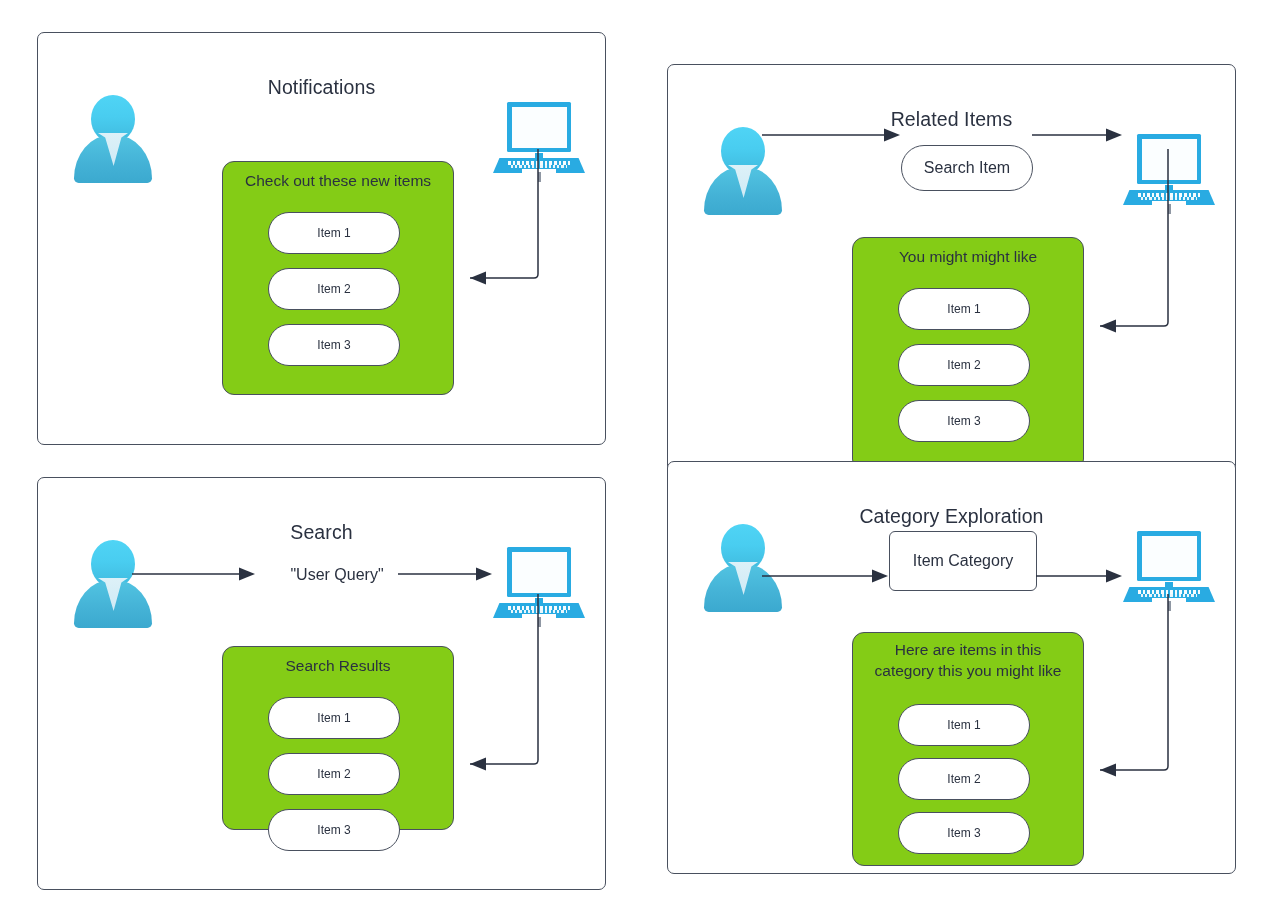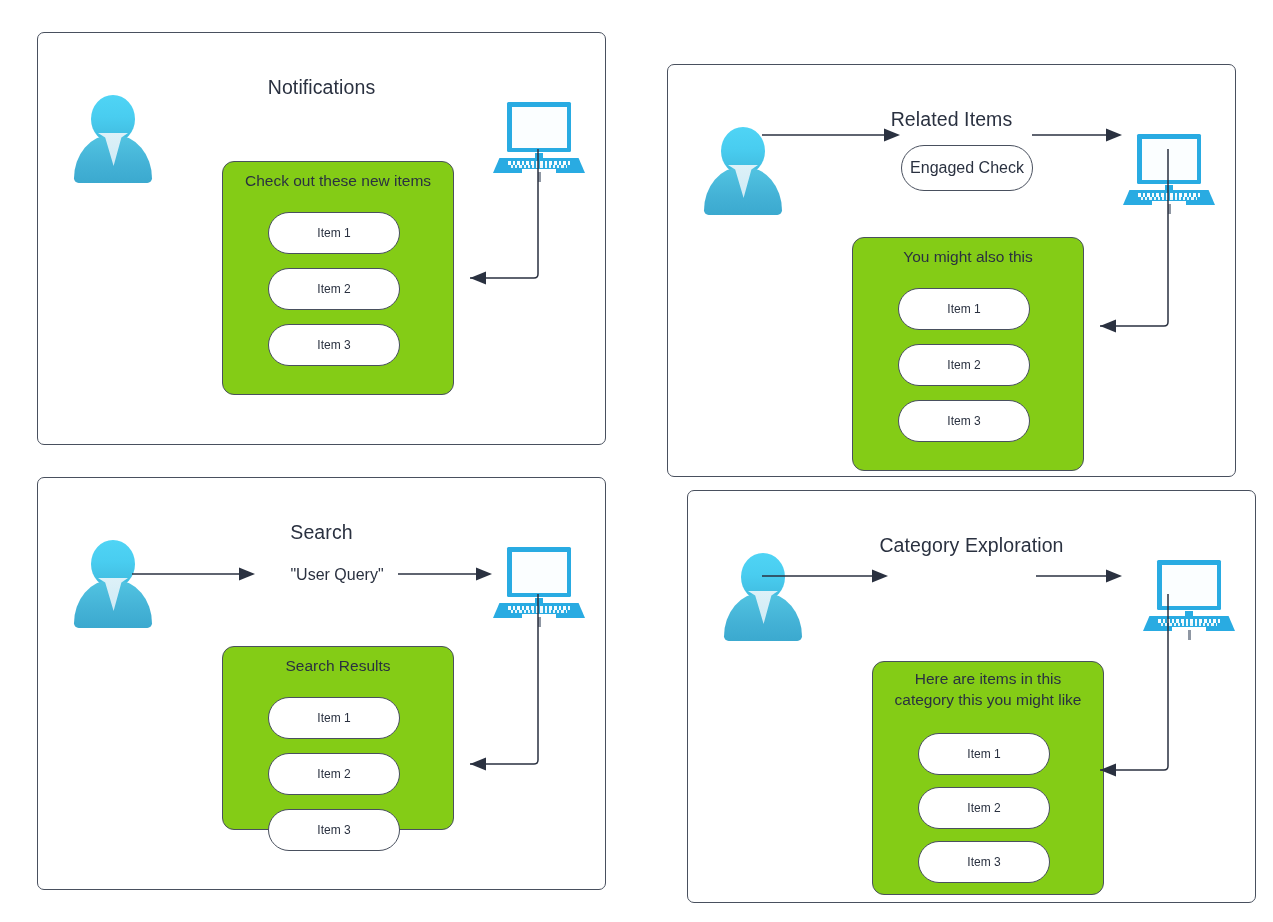--- a/index.html
+++ b/index.html
@@ -27,21 +27,21 @@
   
   .panel {
     position: absolute;
     border: 1.6px solid #49505e;
     border-radius: 7px;
     background: #ffffff;
   }
   #panel-0 { left: 37px;  top: 32px;  width: 569px; height: 413px; padding-left: 48px; }
   #panel-1 { left: 667px; top: 32px;  width: 569px; height: 413px; margin-top: 32px; }
   #panel-2 { left: 37px;  top: 477px; width: 569px; height: 413px; }
-  #panel-3 { left: 667px; top: 490px; width: 569px; height: 413px; margin-left: 20px; }
+  #panel-3 { left: 667px; top: 461px; width: 569px; height: 413px; }
 
   .panel-title {
     position: absolute;
     left: 0;
     right: 0;
     top: 42px;
     text-align: center;
     font-size: 19.5px;
     line-height: 24px;
     color: #2a3140;
@@ -272,36 +272,36 @@
 
   <div class="panel" id="panel-1">
     <div class="panel-title">Related Items</div>
 
     <div class="person" style="left:36px; top:62px;">
       <div class="head"></div>
       <div class="body"></div>
       <div class="collar"></div>
     </div>
 
-    <div class="node stadium" style="left:233px; top:80px; width:132px; height:46px;">Engaged Check</div>
+    <div class="node stadium" style="left:233px; top:80px; width:132px; height:46px;">Search Item</div>
 
     <div class="laptop" style="left:455px; top:69px;">
       <div class="screen-frame">
         <div class="screen-inner"></div>
       </div>
       <div class="hinge"></div>
       <div class="base"></div>
       <div class="keys"></div>
       <div class="keys2"></div>
       <div class="spacebar"></div>
       <div class="stem"></div>
     </div>
 
     <div class="card" style="left:184px; top:172px; width:232px; height:234px;">
-      <div class="card-title">You might also this</div>
+      <div class="card-title">You might might like</div>
       <div class="pill" style="left:45px; top:50px;  width:132px; height:42px;">Item 1</div>
       <div class="pill" style="left:45px; top:106px; width:132px; height:42px;">Item 2</div>
       <div class="pill" style="left:45px; top:162px; width:132px; height:42px;">Item 3</div>
     </div>
   </div>
 
   <div class="panel" id="panel-2">
     <div class="panel-title">Search</div>
 
     <div class="person" style="left:36px; top:62px;">
@@ -334,20 +334,21 @@
 
   <div class="panel" id="panel-3">
     <div class="panel-title">Category Exploration</div>
 
     <div class="person" style="left:36px; top:62px;">
       <div class="head"></div>
       <div class="body"></div>
       <div class="collar"></div>
     </div>
 
+    <div class="node rounded" style="left:221px; top:69px; width:148px; height:60px;">Item Category</div>
 
     <div class="laptop" style="left:455px; top:69px;">
       <div class="screen-frame">
         <div class="screen-inner"></div>
       </div>
       <div class="hinge"></div>
       <div class="base"></div>
       <div class="keys"></div>
       <div class="keys2"></div>
       <div class="spacebar"></div>

